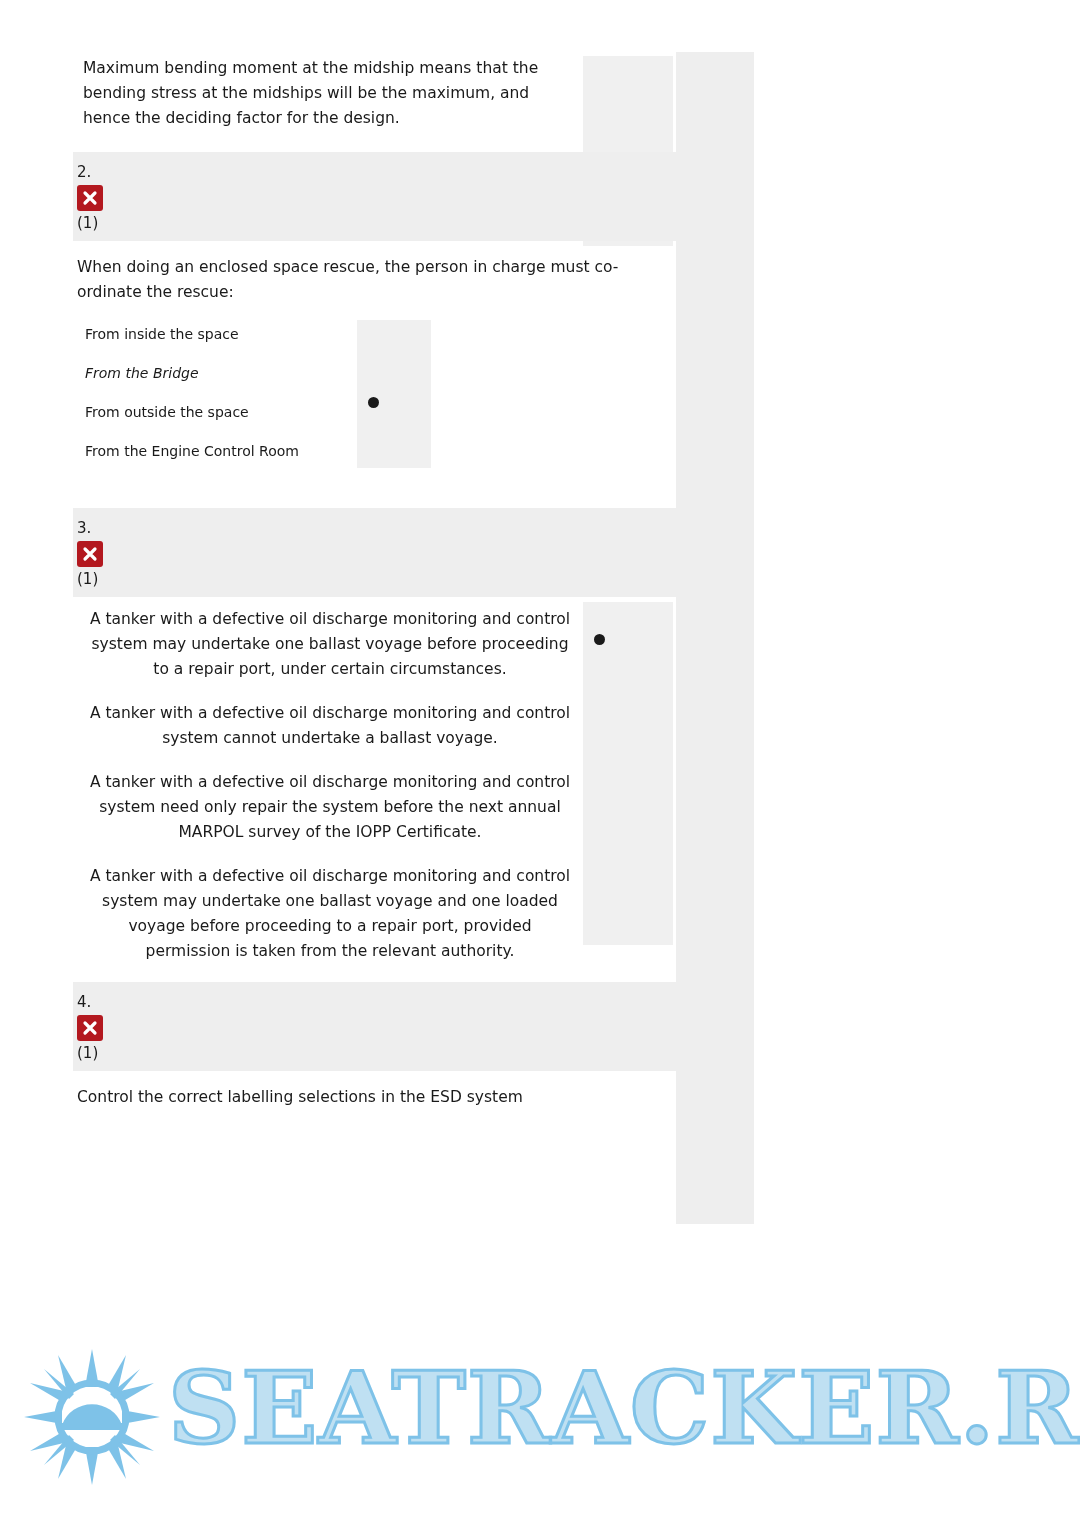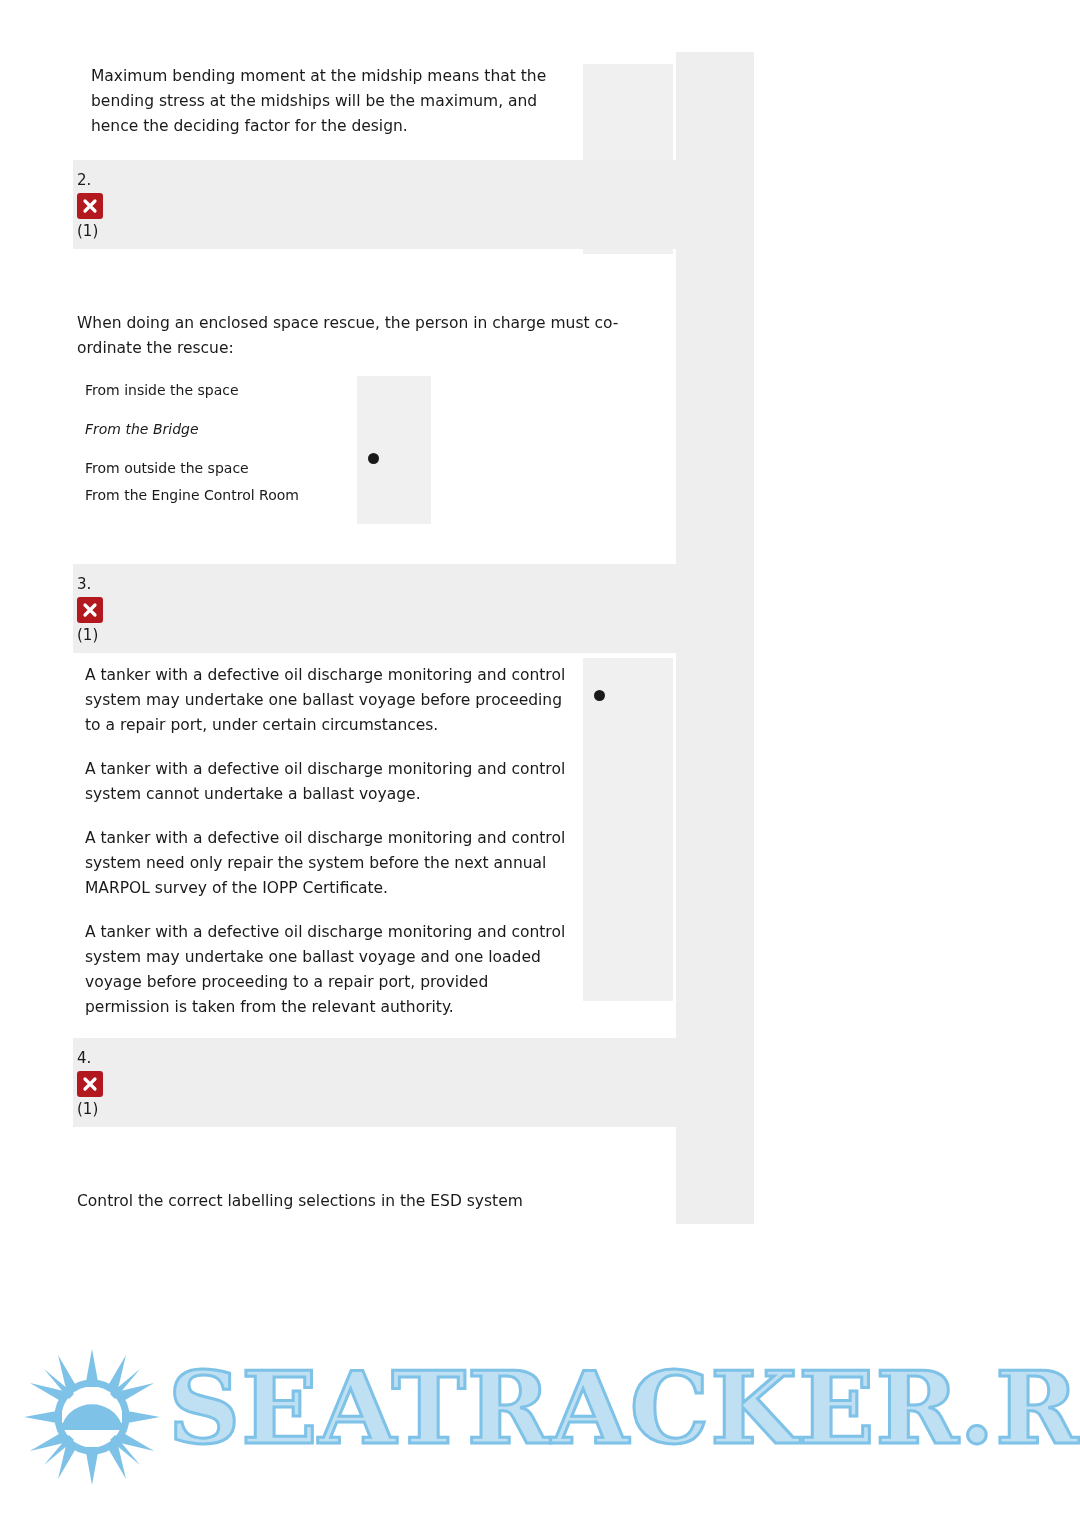--- a/index.html
+++ b/index.html
@@ -72,21 +72,20 @@
     padding-left: 4px;
     color: #1a1a1a;
   }
 
   
   .q-text {
     font-size: 15.5px;
     line-height: 25px;
     color: #1a1a1a;
     padding: 14px 11px 6px 4px;
-    margin-top: 48px;
   }
 
   
   .answers {
     position: relative;
   }
 
   
   .shade {
     position: absolute;
@@ -106,21 +105,21 @@
     left: 510px;
     top: 0px;
     width: 90px;
     height: 190px;
   }
   .block1 .bullet-1 {
     left: 523px;
     top: 113px;
   }
   .block1 p {
-    margin: 12px;
+    margin: 4px;
     padding: 0 0 0 6px;
     width: 495px;
     font-size: 15.5px;
     line-height: 25px;
   }
   .block1 p + p { margin-top: 19px; }
 
   
   .block2 { position: relative; padding-top: 18px; height: 165px; }
   .block2 .shade-2 {
@@ -136,24 +135,24 @@
   .block2 .a {
     position: absolute;
     left: 12px;
     font-size: 14px;
     line-height: 25px;
     white-space: nowrap;
   }
   .block2 .a1 { top: 11px; }
   .block2 .a2 { top: 50px; font-style: italic; }
   .block2 .a3 { top: 89px; }
-  .block2 .a4 { top: 116px; }
-
-  
-  .block3 { position: relative; padding-top: 10px; }
+  .block2 .a4 { top: 128px; }
+
+  
+  .block3 { position: relative; padding-top: 10px; text-align: center; }
   .block3 .shade-3 {
     left: 510px;
     top: 5px;
     width: 90px;
     height: 343px;
   }
   .block3 .bullet-3 {
     left: 521px;
     top: 37px;
   }

